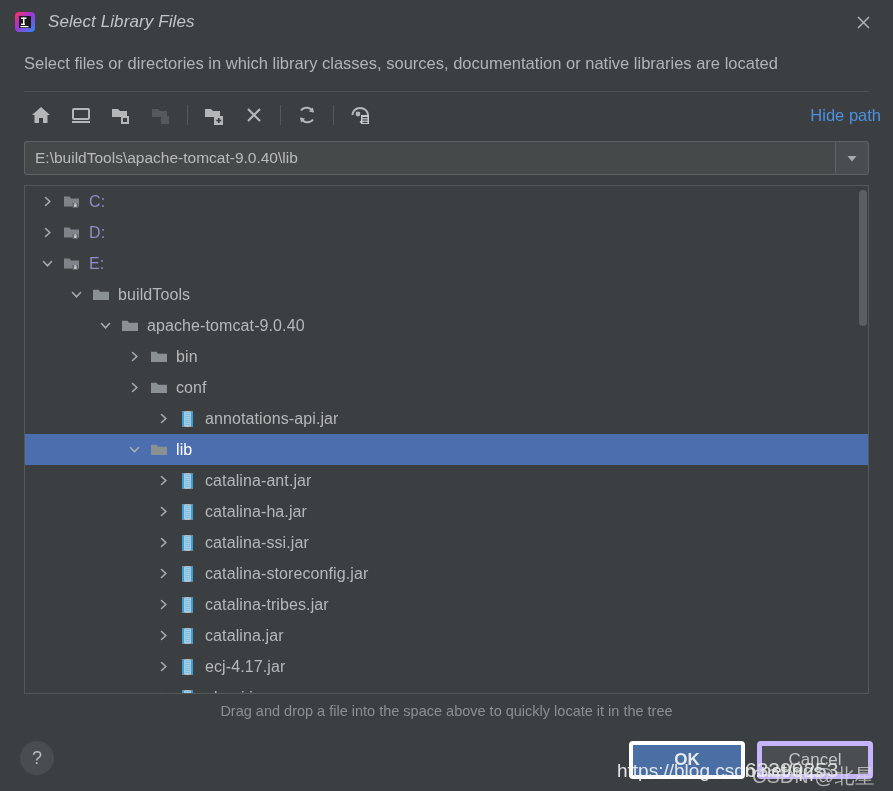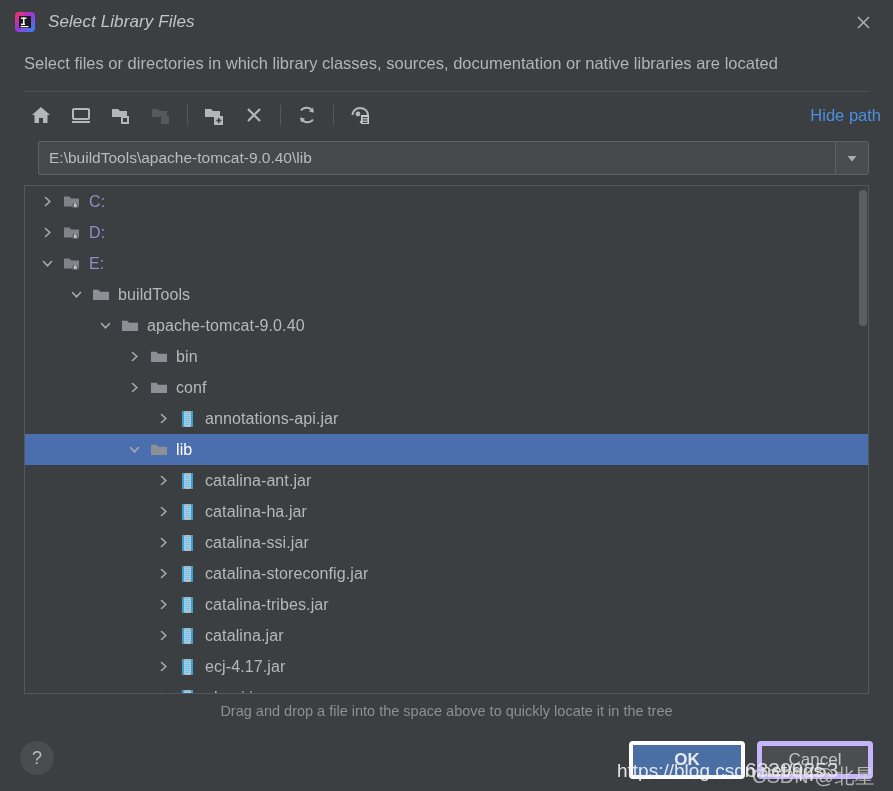--- a/index.html
+++ b/index.html
@@ -67,21 +67,21 @@
   }
   .hide-path {
     position: absolute; right: 12px;
     font-size: 16.5px; color: #4d90e0; cursor: pointer;
   }
 
   
   .pathrow {
     flex: 0 0 auto;
     display: flex; align-items: center;
-    padding: 3px 24px 10px 38px;
+    padding: 3px 24px 10px 24px;
   }
   .path-field {
     flex: 1 1 auto; height: 34px;
     background: #45494a; border: 1px solid #5e6264;
     border-right: none;
     border-radius: 3px 0 0 3px;
     display: flex; align-items: center;
     padding: 0 10px;
     font-size: 15.5px; color: #bbbbbb;
     overflow: hidden; white-space: nowrap;

